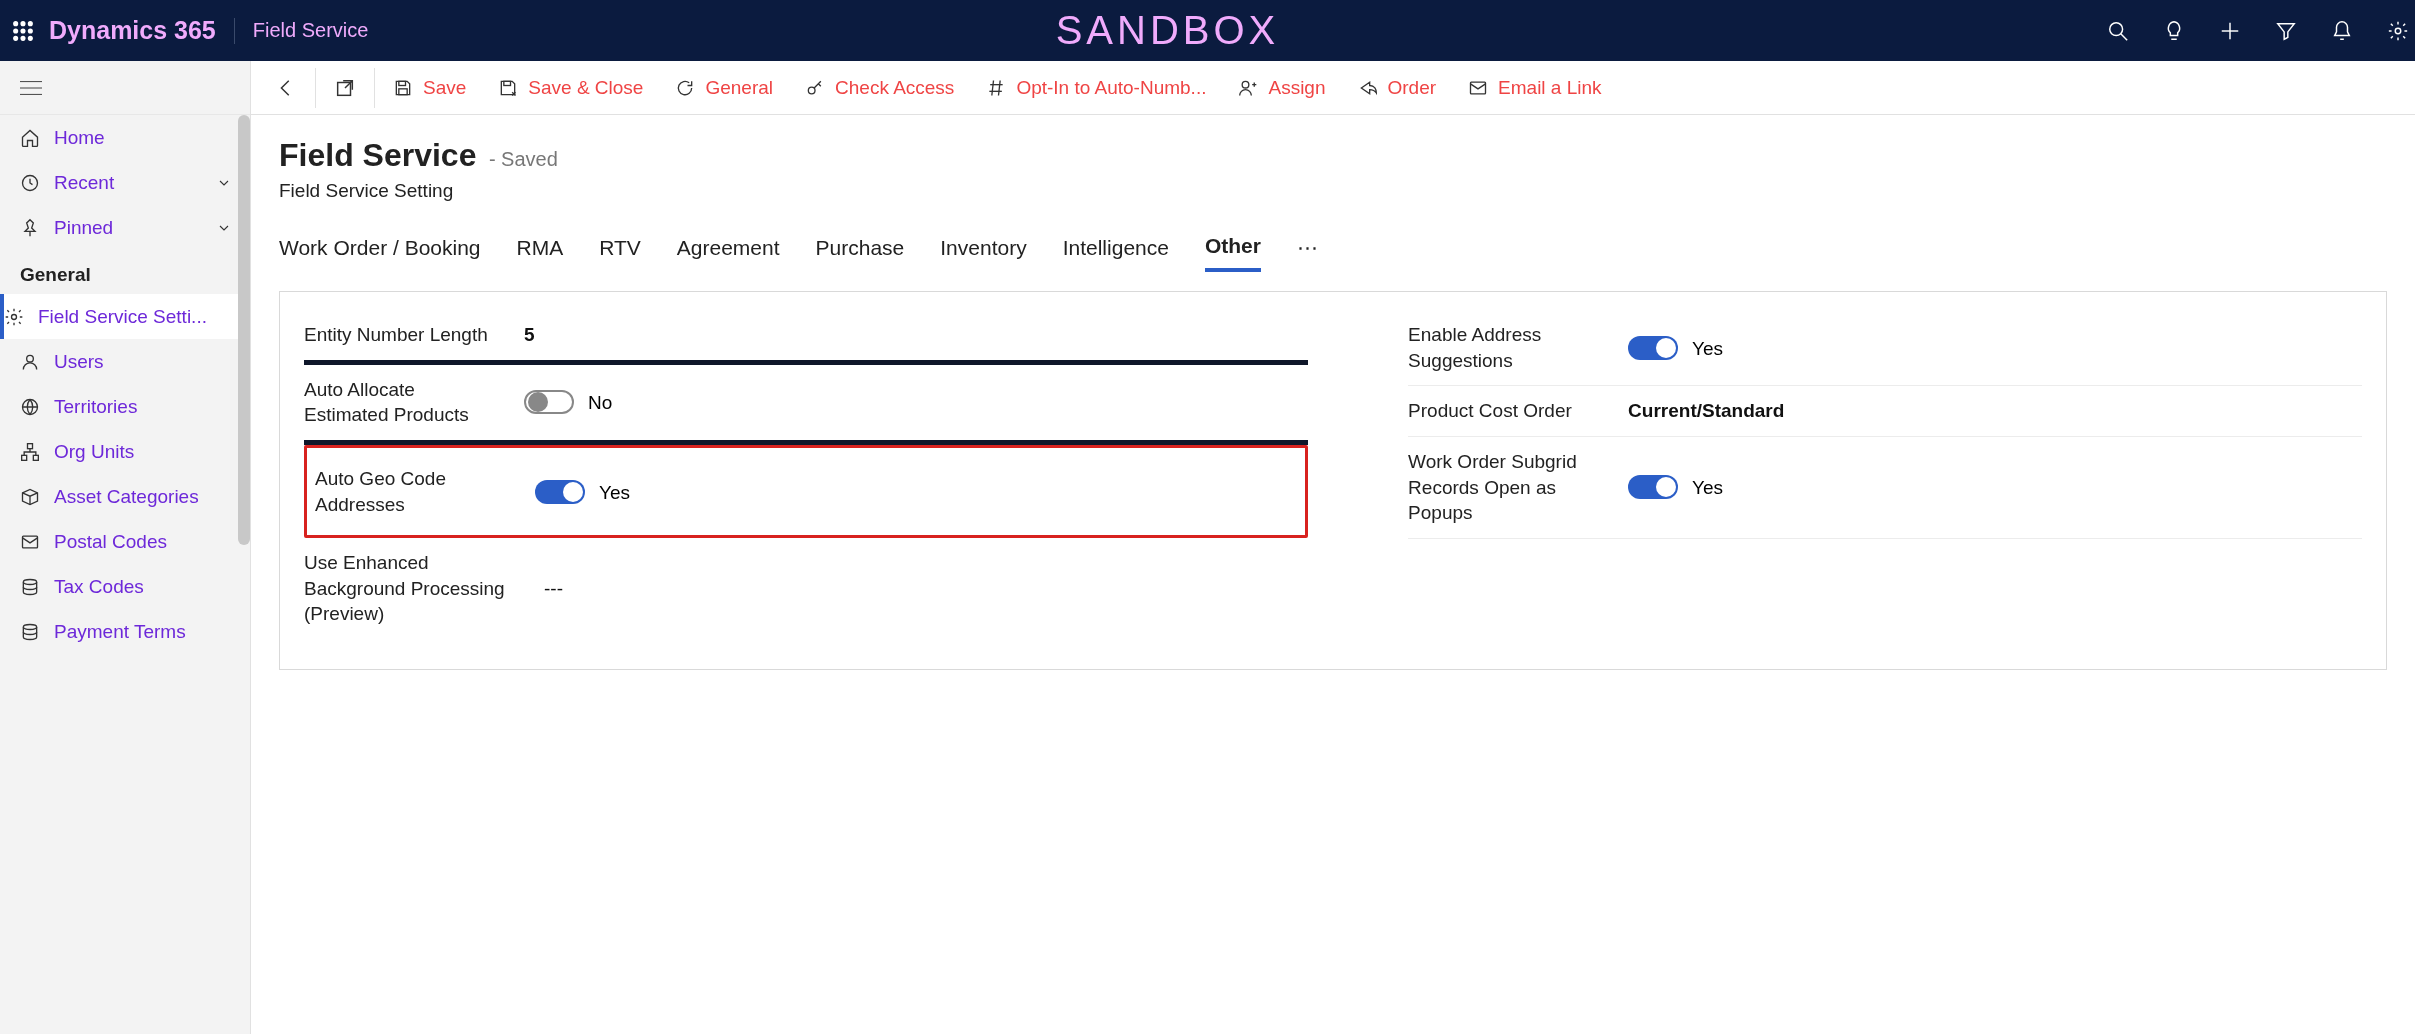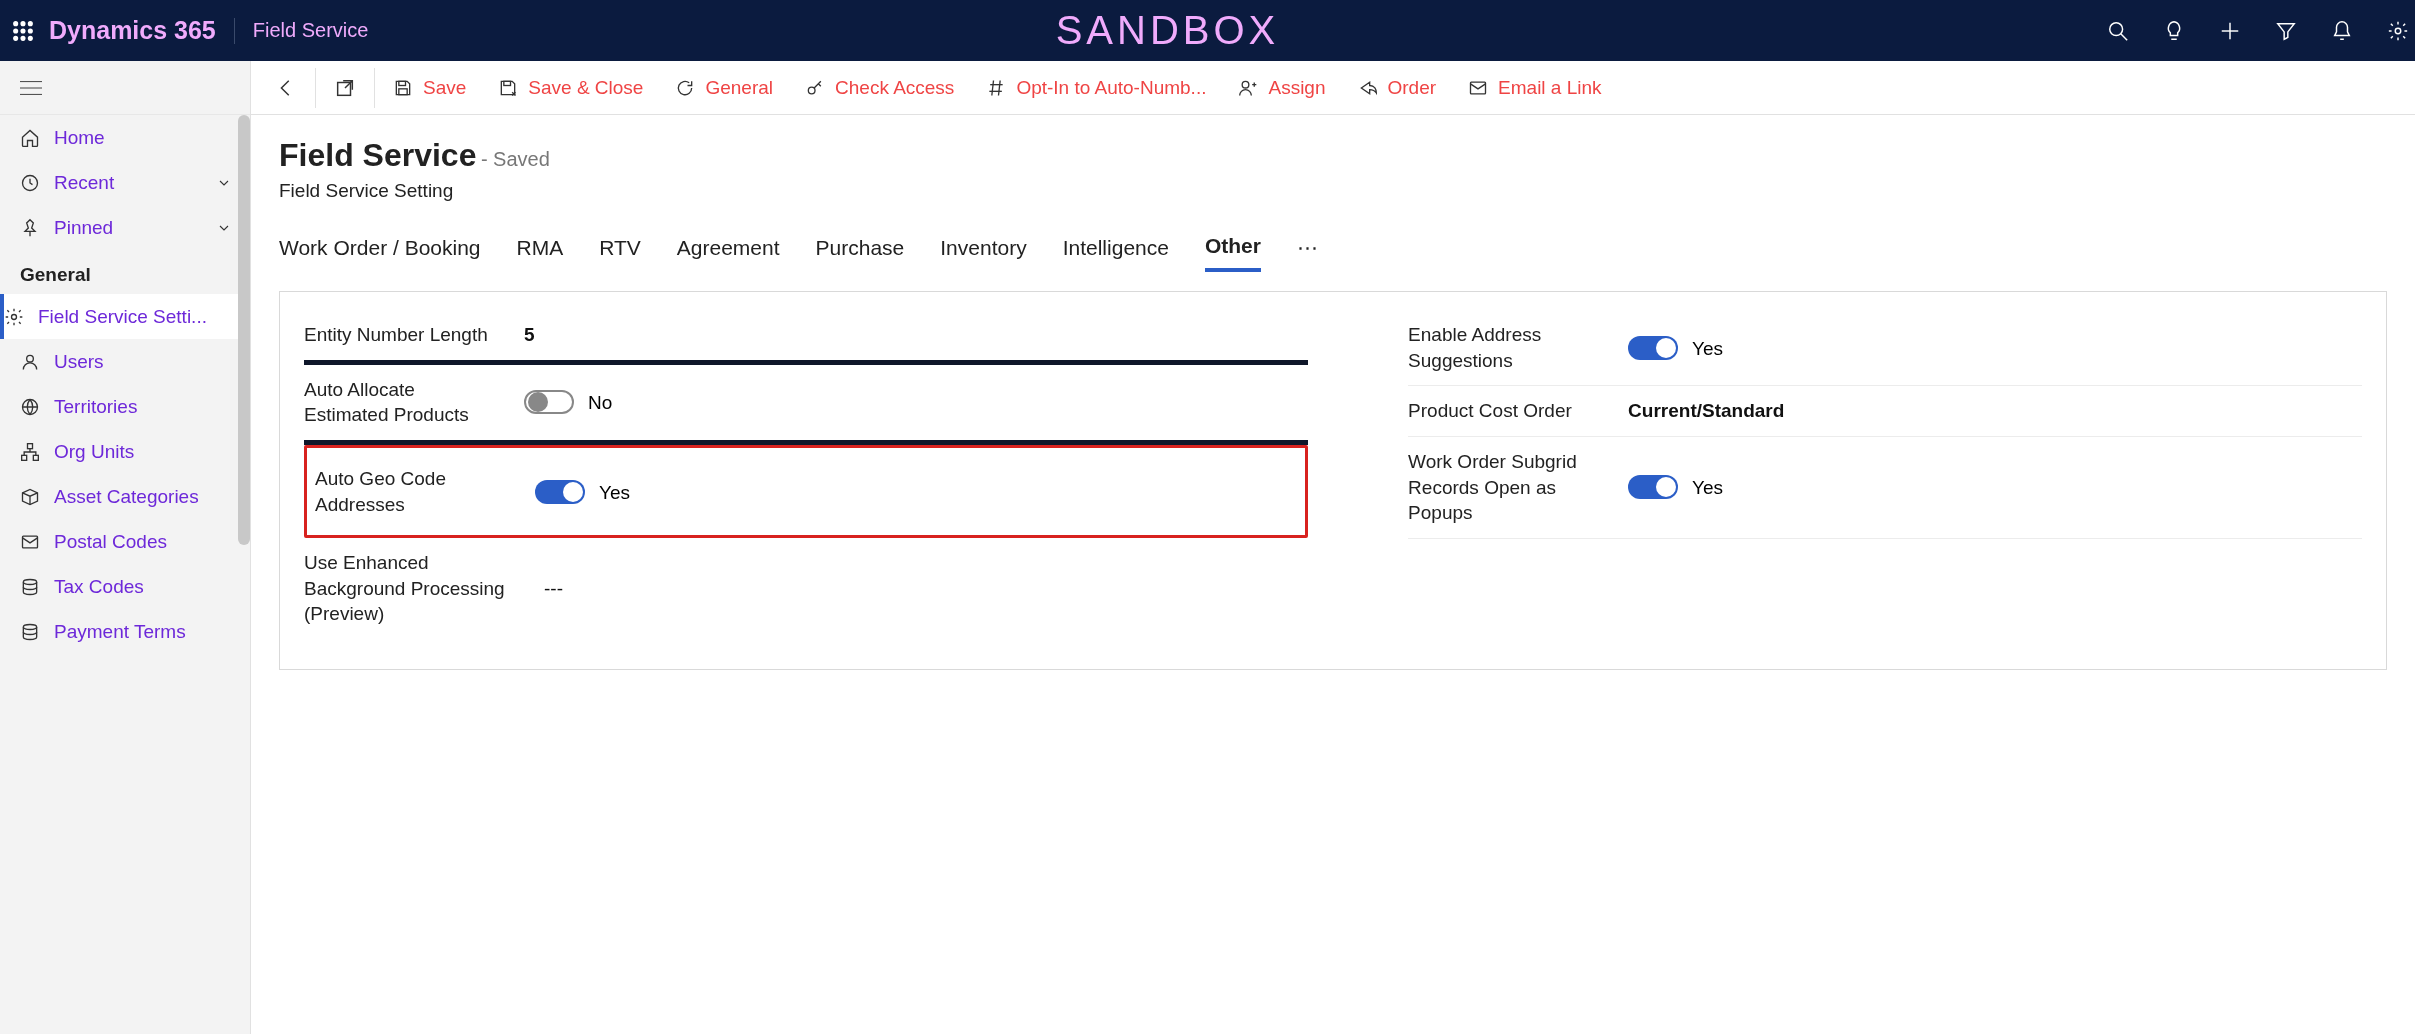--- a/index.html
+++ b/index.html
@@ -37,21 +37,21 @@
 
   
   .content { flex:1; display:flex; flex-direction:column; min-width:0; }
   .cmdbar { height:54px; border-bottom:1px solid #e1e1e1; display:flex; align-items:center; padding:0 8px; }
   .cmdbtn { height:100%; display:flex; align-items:center; gap:10px; padding:16px 16px; font-size:19px; color:#ef4444; cursor:pointer; }
   .cmdbtn svg { stroke:#333; fill:none; stroke-width:1.6; }
   .cmdsep { width:1px; height:40px; background:#e1e1e1; margin:0 2px; }
 
   .recordhead { padding: 22px 28px 8px 28px; }
   .recordhead .title { font-size:32px; font-weight:600; display:inline; color:#222; }
-  .recordhead .state { font-size:20px; color:#777; }
+  .recordhead .state { font-size:20px; color:#777; margin-left:8px; }
   .recordhead .subtitle { font-size:19px; color:#222; margin-top:6px; }
 
   .tabs { display:flex; align-items:center; gap:36px; padding: 24px 28px 0 28px; font-size:21px; color:#222; border-bottom:1px solid transparent; }
   .tab { padding-bottom:10px; cursor:pointer; }
   .tab.active { font-weight:600; border-bottom:4px solid #2b5ec7; }
   .tabmore { font-size:21px; cursor:pointer; padding-bottom:10px; }
 
   .formarea { padding: 18px 28px 28px 28px; }
   .formbox { border:1px solid #d9d9d9; padding: 18px 24px 30px 24px; display:flex; gap:60px; }
   .col { flex:1; min-width:0; }

